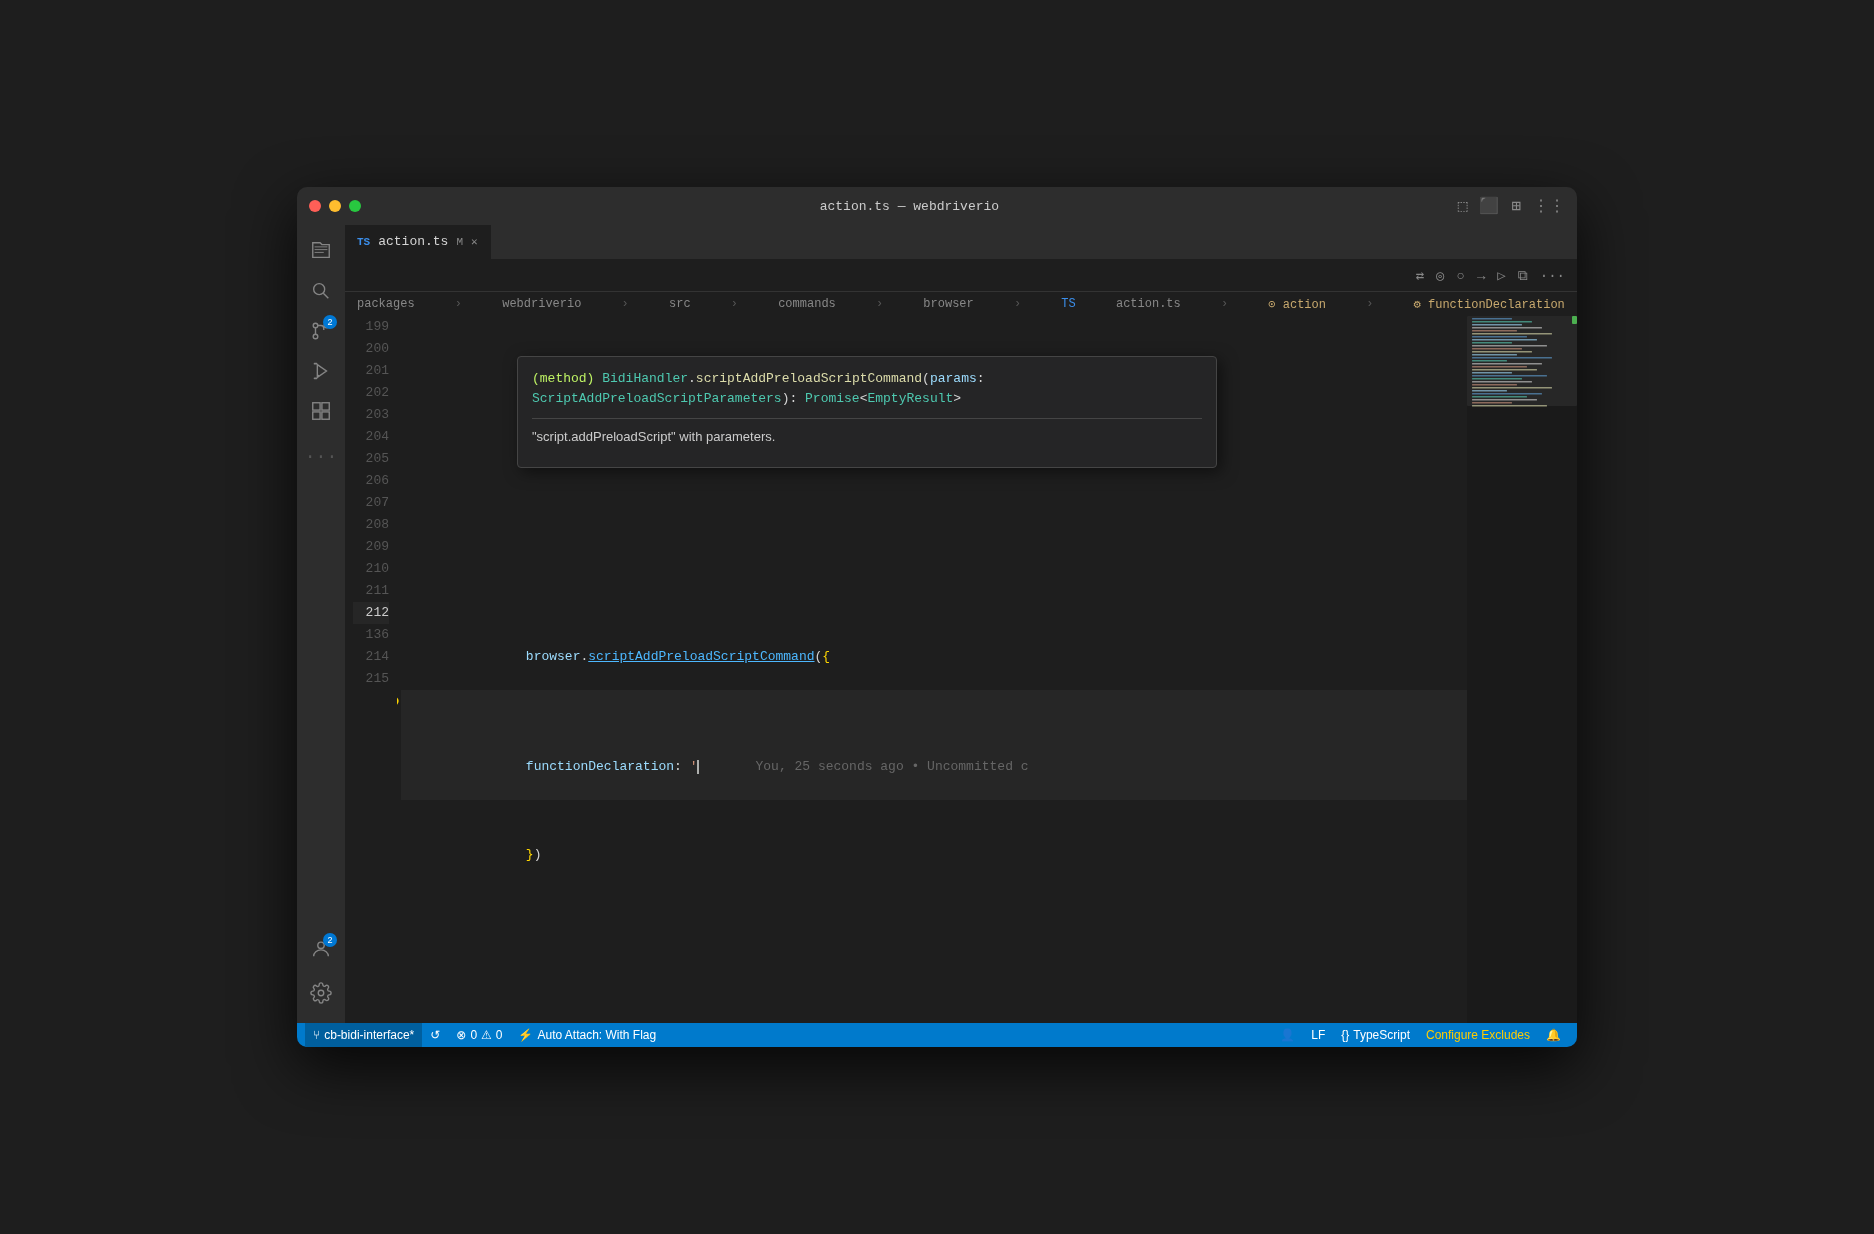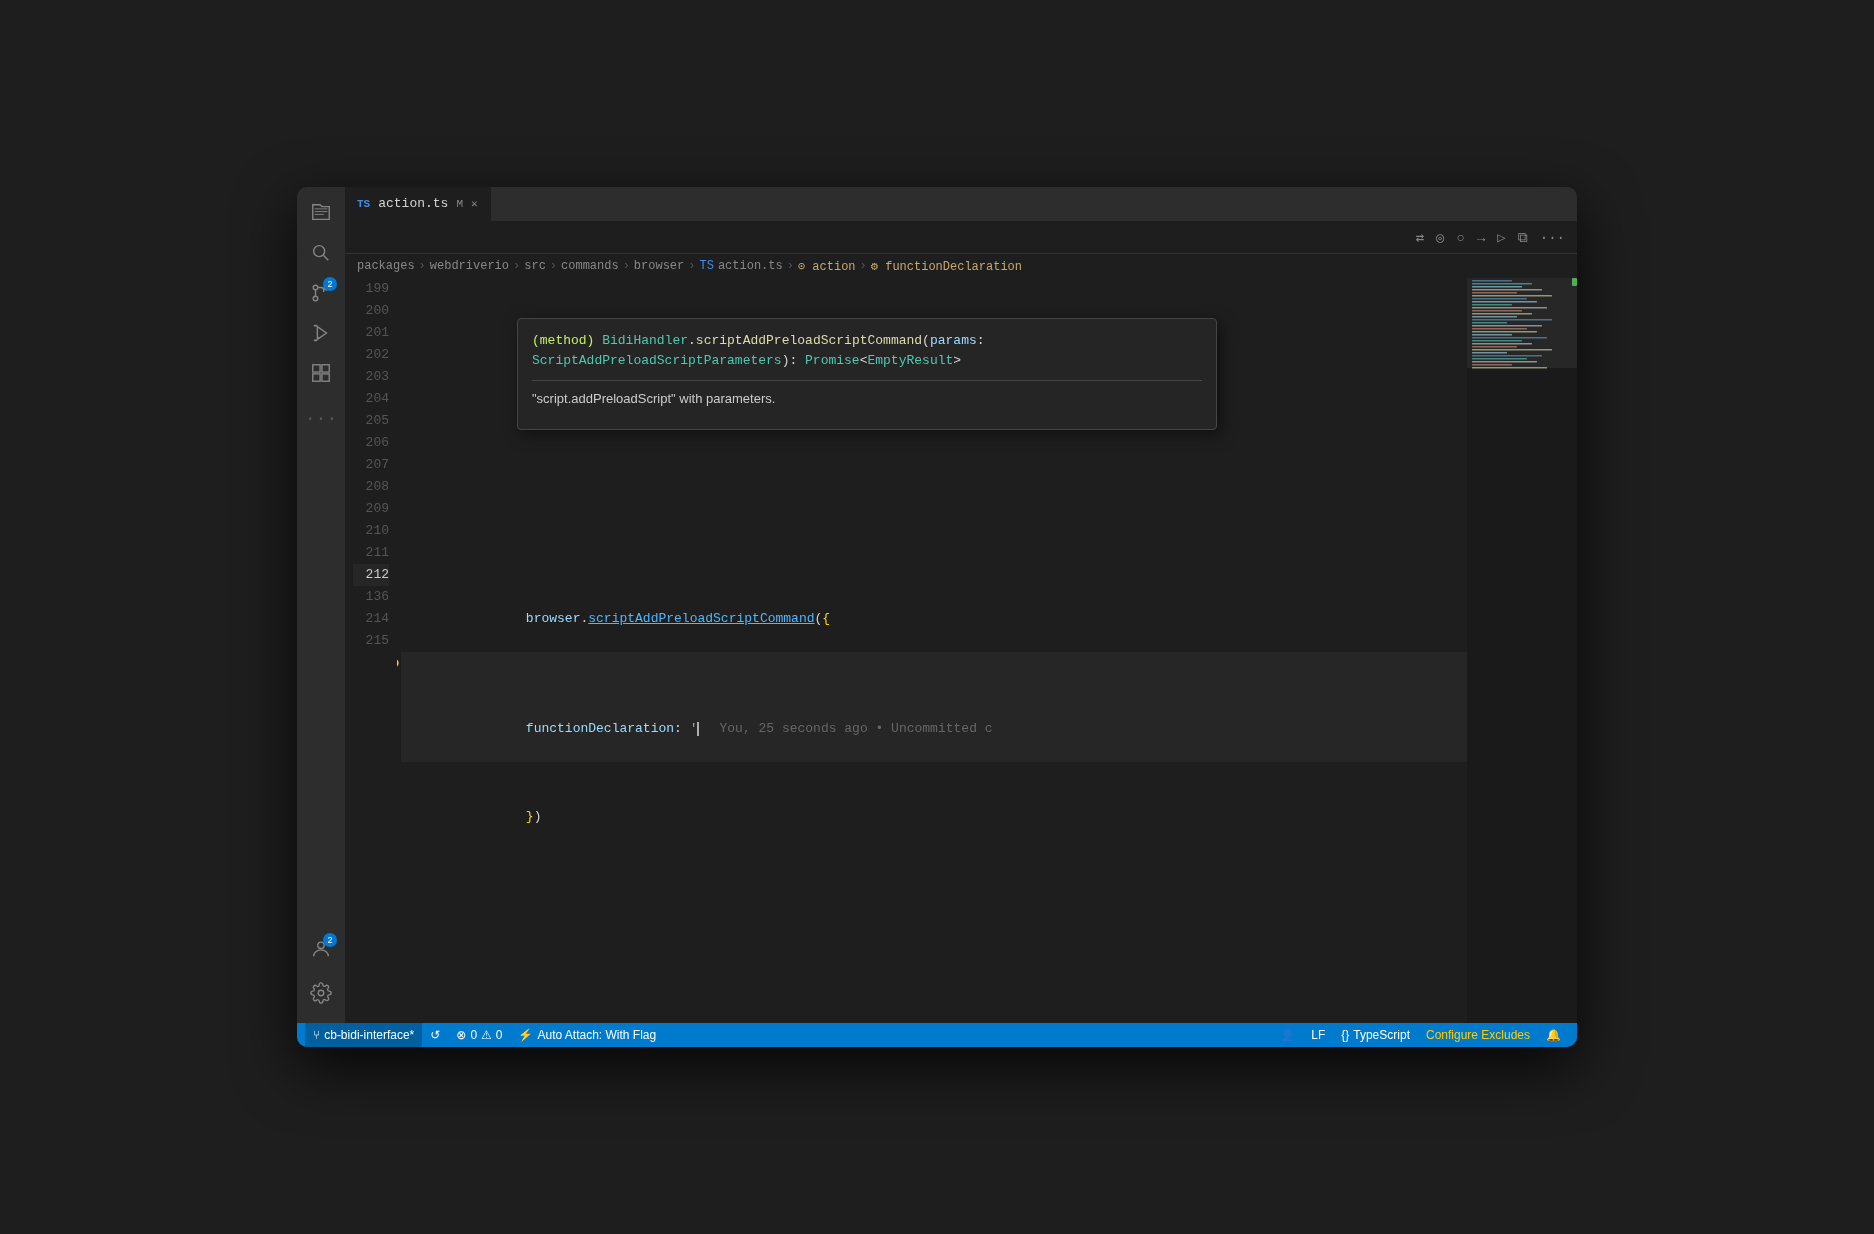--- a/index.html
+++ b/index.html
@@ -186,20 +186,21 @@
     .breadcrumb {
       background: #1e1e1e;
       height: 24px;
       display: flex;
       align-items: center;
       padding: 0 12px;
       font-size: 12px;
       color: #888;
       flex-shrink: 0;
       gap: 4px;
+      justify-content: space-between;
     }
     .breadcrumb-sep { color: #555; }
     .breadcrumb-ts { color: #3b8eea; }
     .breadcrumb-symbol { color: #c8a96e; }
 
     
     .editor-content {
       flex: 1;
       display: flex;
       overflow: hidden;
@@ -369,20 +370,34 @@
       vertical-align: text-bottom;
       animation: blink 1s step-end infinite;
     }
     @keyframes blink { 50% { opacity: 0; } }
   </style>
 </head>
 <body>
 
 <div class="window">
 
+  <div class="titlebar">
+    <div class="traffic-lights">
+      <div class="traffic-light tl-close"></div>
+      <div class="traffic-light tl-min"></div>
+      <div class="traffic-light tl-max"></div>
+    </div>
+    <div class="titlebar-title">action.ts — webdriverio</div>
+    <div class="titlebar-actions">
+      <span>⬚</span>
+      <span>⬛</span>
+      <span>⊞</span>
+      <span>⋮⋮</span>
+    </div>
+  </div>
 
   <div class="main-layout">
 
     <div class="activity-bar">
       <div class="activity-item">
         <svg width="22" height="22" viewBox="0 0 24 24" fill="currentColor">
           <path d="M3 3h8l2 2h8v14H3V3zm0 0" fill="none" stroke="currentColor" stroke-width="1.5"></path>
           <rect x="5" y="7" width="14" height="1" fill="currentColor"></rect>
           <rect x="5" y="10" width="14" height="1" fill="currentColor"></rect>
           <rect x="5" y="13" width="10" height="1" fill="currentColor"></rect>
@@ -522,21 +537,21 @@
             <div style="margin-top:286px;">
 
               <div class="code-line">
                 <span style="padding-left:20px;"></span>
                 <span class="s-variable">browser</span><span style="color:#d4d4d4;">.</span><span class="s-url">scriptAddPreloadScriptCommand</span><span class="s-paren">(</span><span class="s-brace">{</span>
               </div>
 
               <div class="code-line current-line" style="position:relative;">
                 <span style="color:#666; position:absolute; left:-16px; top:4px; font-size:14px;">💡</span>
                 <span style="padding-left:40px;"></span>
-                <span class="s-prop">functionDeclaration</span><span style="color:#d4d4d4;">: </span><span class="s-string">'</span><span class="cursor-bar"></span><span class="inline-ghost" style="margin-left:20px;">You, 25 seconds ago • Uncommitted c</span>
+                <span class="s-prop">functionDeclaration</span><span style="color:#d4d4d4;">: </span><span class="s-string">'</span><span class="cursor-bar"></span><span class="inline-ghost" style="margin-left:56px;">You, 25 seconds ago • Uncommitted c</span>
               </div>
 
               <div class="code-line">
                 <span style="padding-left:20px;"></span>
                 <span class="s-bracket">}</span><span class="s-paren">)</span>
               </div>
             </div>
           </div>
         </div>
 

